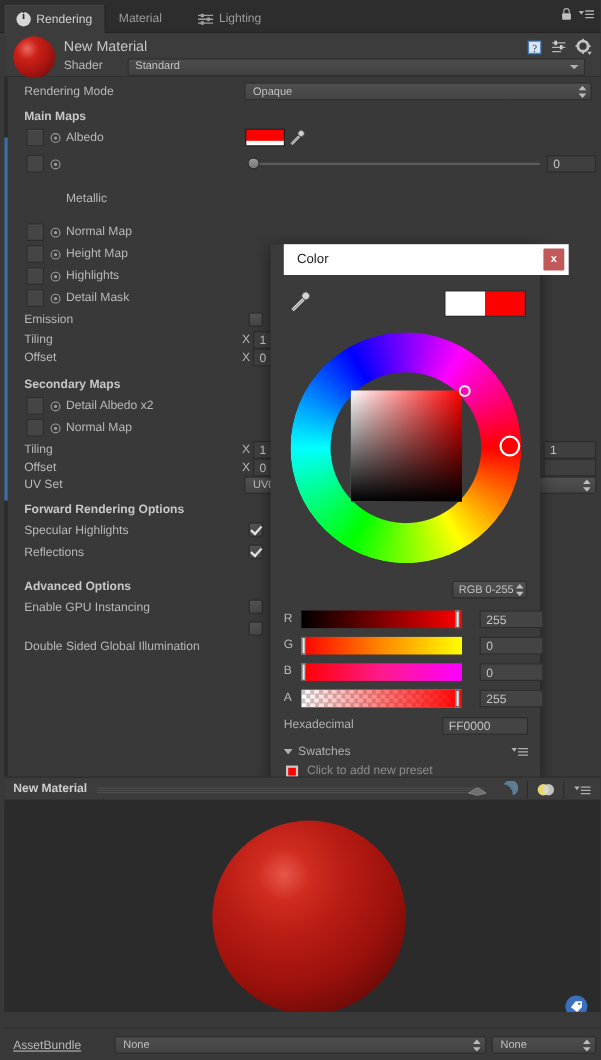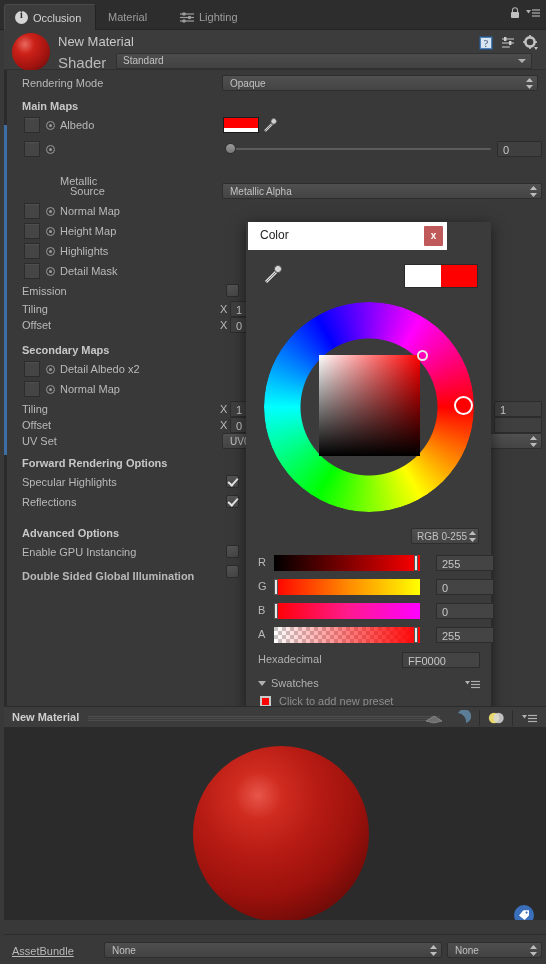--- a/index.html
+++ b/index.html
@@ -61,21 +61,21 @@
   .sphere-thumb {
     position: absolute; left: 8px; top: 3px; width: 38px; height: 38px;
     border-radius: 50%;
     background:
       radial-gradient(circle at 34% 30%, #e86a60 0%, #cc2118 26%, #a31410 62%, #5a0a07 100%);
   }
   .mat-name {
     position: absolute; left: 54px; top: 4px;
     font-size: 13px; color: #c8c8c8;
   }
-  .shader-label { position: absolute; left: 54px; top: 24px; font-size: 15px; color: #b9b9b9; }
+  .shader-label { position: absolute; left: 54px; top: 24px; font-size: 11px; color: #b9b9b9; }
   .shader-dd {
     position: absolute; left: 112px; top: 23px; width: 416px; height: 16px;
     background: linear-gradient(#4c4c4c, #424242);
     border: 1px solid #303030; border-radius: 2px;
     font-size: 10px; color: #c2c2c2;
     padding: 1px 0 0 6px;
   }
   .dd-caret {
     position: absolute; right: 5px; top: 5px;
     width: 0; height: 0; border-left: 4px solid transparent;
@@ -155,21 +155,21 @@
 
   .xlabel { position: absolute; font-size: 11px; color: #b9b9b9; }
 
   
   .picker {
     position: absolute; left: 246px; top: 222px; width: 245px; height: 492px;
     background: #3b3b3b;
     box-shadow: 0 3px 14px rgba(0,0,0,.55);
   }
   .picker-title {
-    position: absolute; left: 2px; top: 0; width: 199px; height: 28px;
+    position: absolute; left: 12px; top: 0; width: 259px; height: 28px;
     background: #ffffff;
   }
   .picker-title-text {
     position: absolute; left: 12px; top: 6px; font-size: 12px; color: #222;
   }
   .picker-close {
     position: absolute; right: 4px; top: 4px; width: 19px; height: 20px;
     background: #c05a5a; color: #fff; font-size: 10px; font-weight: bold;
     text-align: center; line-height: 20px; border-radius: 1px;
   }
@@ -299,21 +299,21 @@
   .sep-line { position: absolute; left: 0; top: 14px; width: 542px; height: 1px; background: #2c2c2c; }
 </style>
 </head>
 <body>
 
 <div id="root">
 
   <div class="tabbar">
     <div class="tab active" style="left:4px;width:92px;">
       <span class="tab-ico ico-info"></span>
-      <span>Occlusion</span>
+      <span>Rendering</span>
     </div>
     <div class="tab" style="left:98px;width:72px;">
       <span>Material</span>
     </div>
     <div class="tab" style="left:170px;width:92px;">
       <span class="tab-ico ico-sliders">
         <svg width="14" height="11" viewBox="0 0 14 11">
           <g stroke="#9d9d9d" stroke-width="1.2">
             <line x1="0" y1="2" x2="14" y2="2"></line>
             <line x1="0" y1="5.5" x2="14" y2="5.5"></line>
@@ -432,32 +432,20 @@
       <span class="radio" style="left:42px;top:4px;"></span>
       <span class="lbl" style="left:56px;top:2px;margin-top:32px;">Metallic</span>
       <span class="slider-track" style="left:222px;width:265px;"></span>
       <span class="slider-knob" style="left:221px;"></span>
       <span class="numfield" style="left:493px;top:0;width:45px;">
         <span>0</span>
       </span>
     </div>
 
 
-    <div class="row" style="top:113px;">
-      <span class="lbl" style="left:66px;top:2px;">Source</span>
-      <span class="dd" style="left:218px;top:0;width:320px;">
-        <span>Metallic Alpha</span>
-        <span class="stepper">
-          <svg width="7" height="11" viewBox="0 0 7 11">
-              <polygon points="3.5,0 7,4 0,4" fill="#bdbdbd"></polygon>
-              <polygon points="3.5,11 7,7 0,7" fill="#bdbdbd"></polygon>
-            </svg>
-        </span>
-      </span>
-    </div>
 
     <div class="row" style="top:133px;">
       <span class="texslot" style="left:20px;top:0;"></span>
       <span class="radio" style="left:42px;top:4px;"></span>
       <span class="lbl" style="left:56px;top:2px;">Normal Map</span>
     </div>
 
     <div class="row" style="top:153px;">
       <span class="texslot" style="left:20px;top:0;"></span>
       <span class="radio" style="left:42px;top:4px;"></span>
@@ -559,21 +547,21 @@
     </div>
 
     <div class="row" style="top:455px;">
       <span class="lbl bold" style="left:18px;top:2px;">Advanced Options</span>
     </div>
     <div class="row" style="top:474px;">
       <span class="lbl" style="left:18px;top:2px;">Enable GPU Instancing</span>
       <span class="checkbox" style="left:222px;top:1px;"></span>
     </div>
     <div class="row" style="top:494px;">
-      <span class="lbl" style="left:18px;top:6px;font-weight:bold;">Double Sided Global Illumination</span>
+      <span class="lbl" style="left:18px;top:18px;">Double Sided Global Illumination</span>
       <span class="checkbox" style="left:222px;top:1px;"></span>
     </div>
   </div>
 
   <div class="picker">
     <div class="picker-title">
       <span class="picker-title-text">Color</span>
       <span class="picker-close">x</span>
     </div>
 

